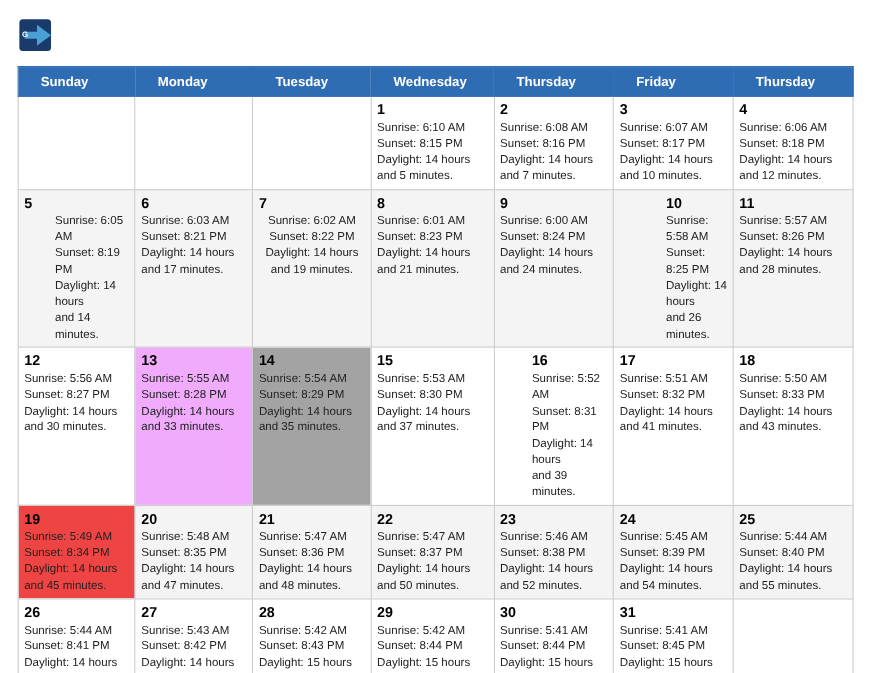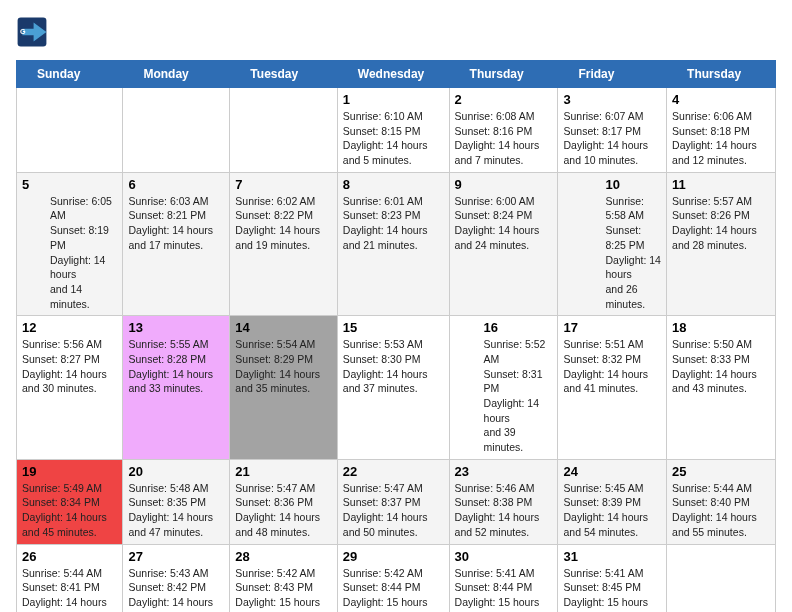--- a/index.html
+++ b/index.html
@@ -159,21 +159,21 @@
         </td>
         <td style="background: rgb(244, 244, 244);">
           <div class="day-number">6</div>
           <div class="day-info" style="white-space: pre-line;">Sunrise: 6:03 AM
 Sunset: 8:21 PM
 Daylight: 14 hours
 and 17 minutes.</div>
         </td>
         <td style="background: rgb(244, 244, 244);">
           <div class="day-number">7</div>
-          <div class="day-info" style="white-space: pre-line;">Sunrise: 6:02 AM
+          <div class="day-info" style="white-space: pre-line; text-align: center;">Sunrise: 6:02 AM
 Sunset: 8:22 PM
 Daylight: 14 hours
 and 19 minutes.</div>
         </td>
         <td style="background: rgb(244, 244, 244);">
           <div class="day-number">8</div>
           <div class="day-info" style="white-space: pre-line;">Sunrise: 6:01 AM
 Sunset: 8:23 PM
 Daylight: 14 hours
 and 21 minutes.</div>

